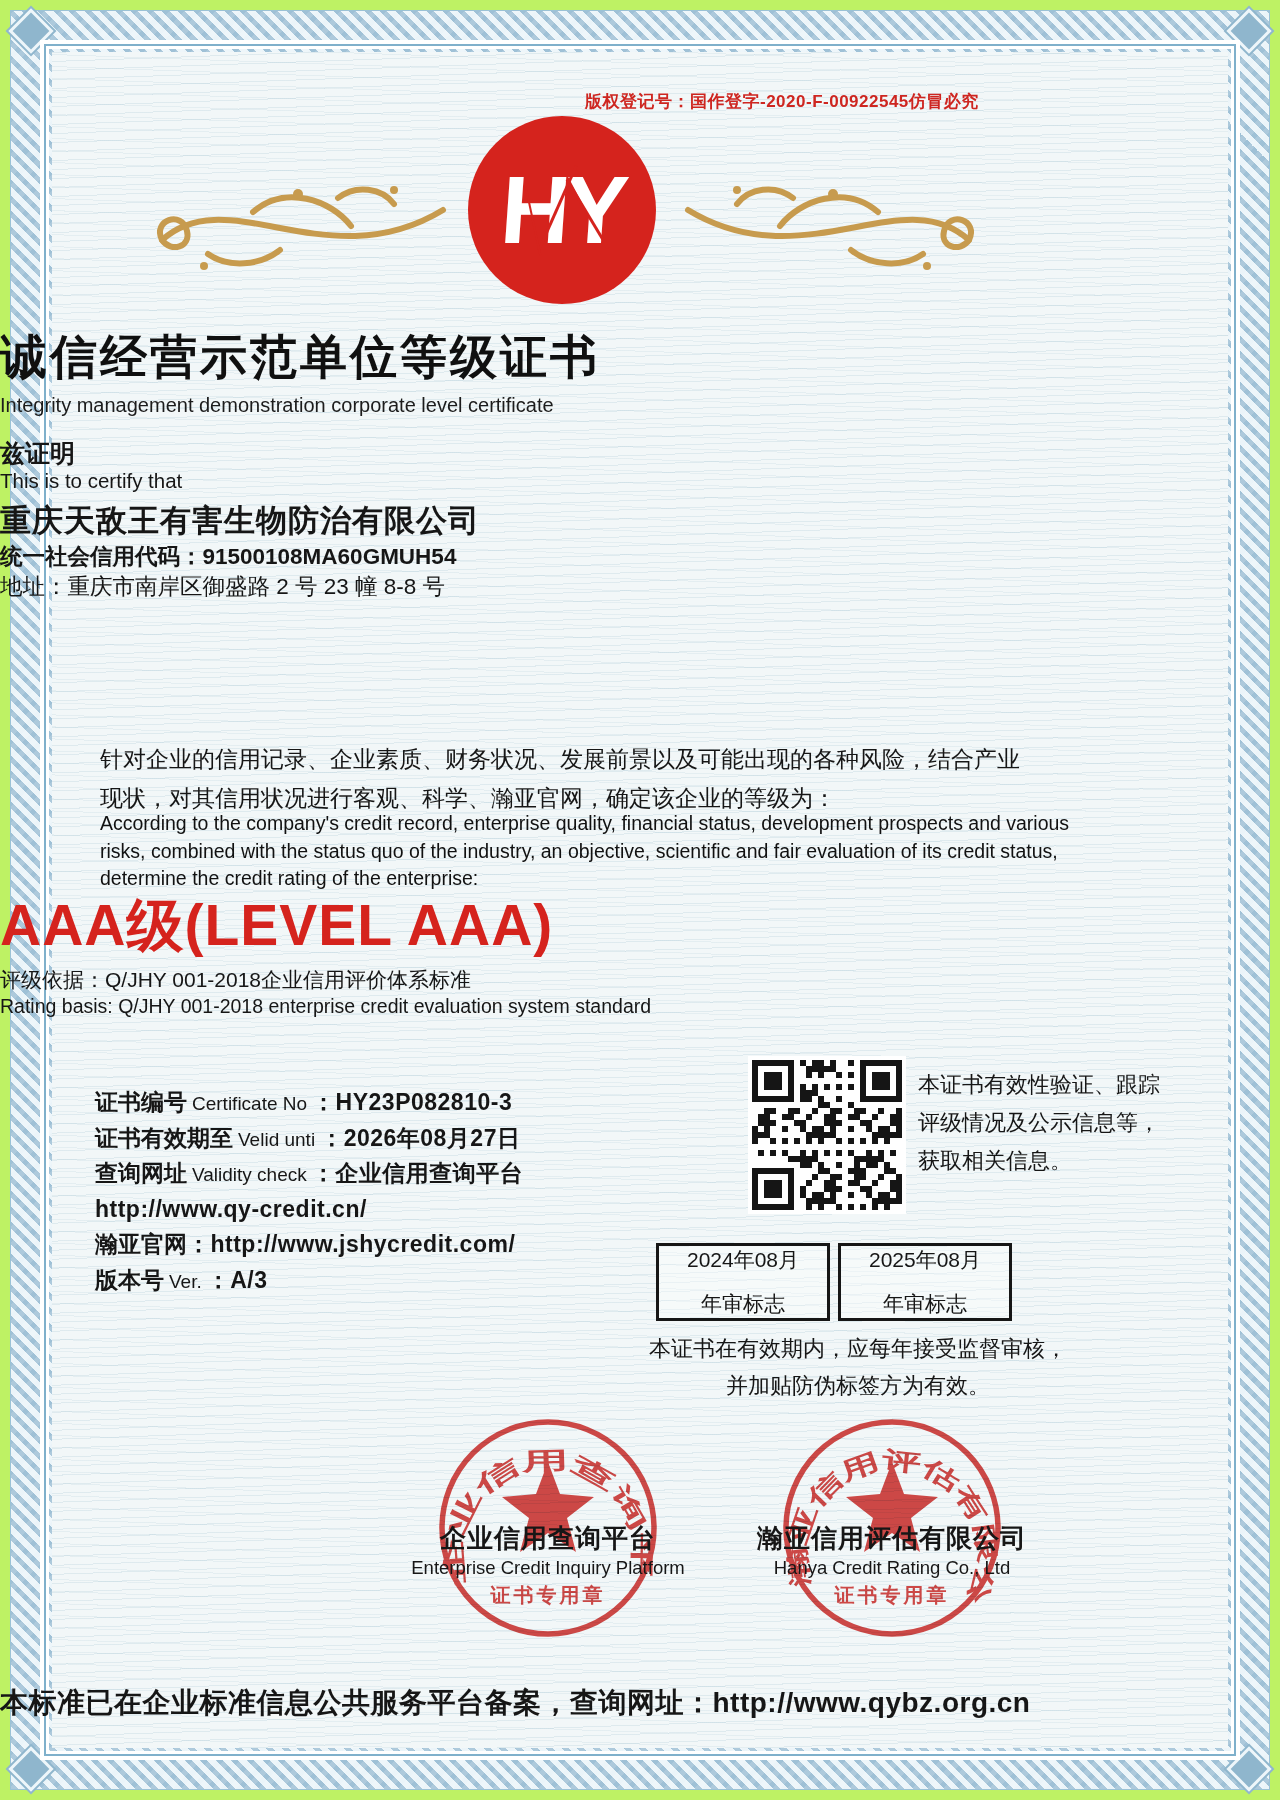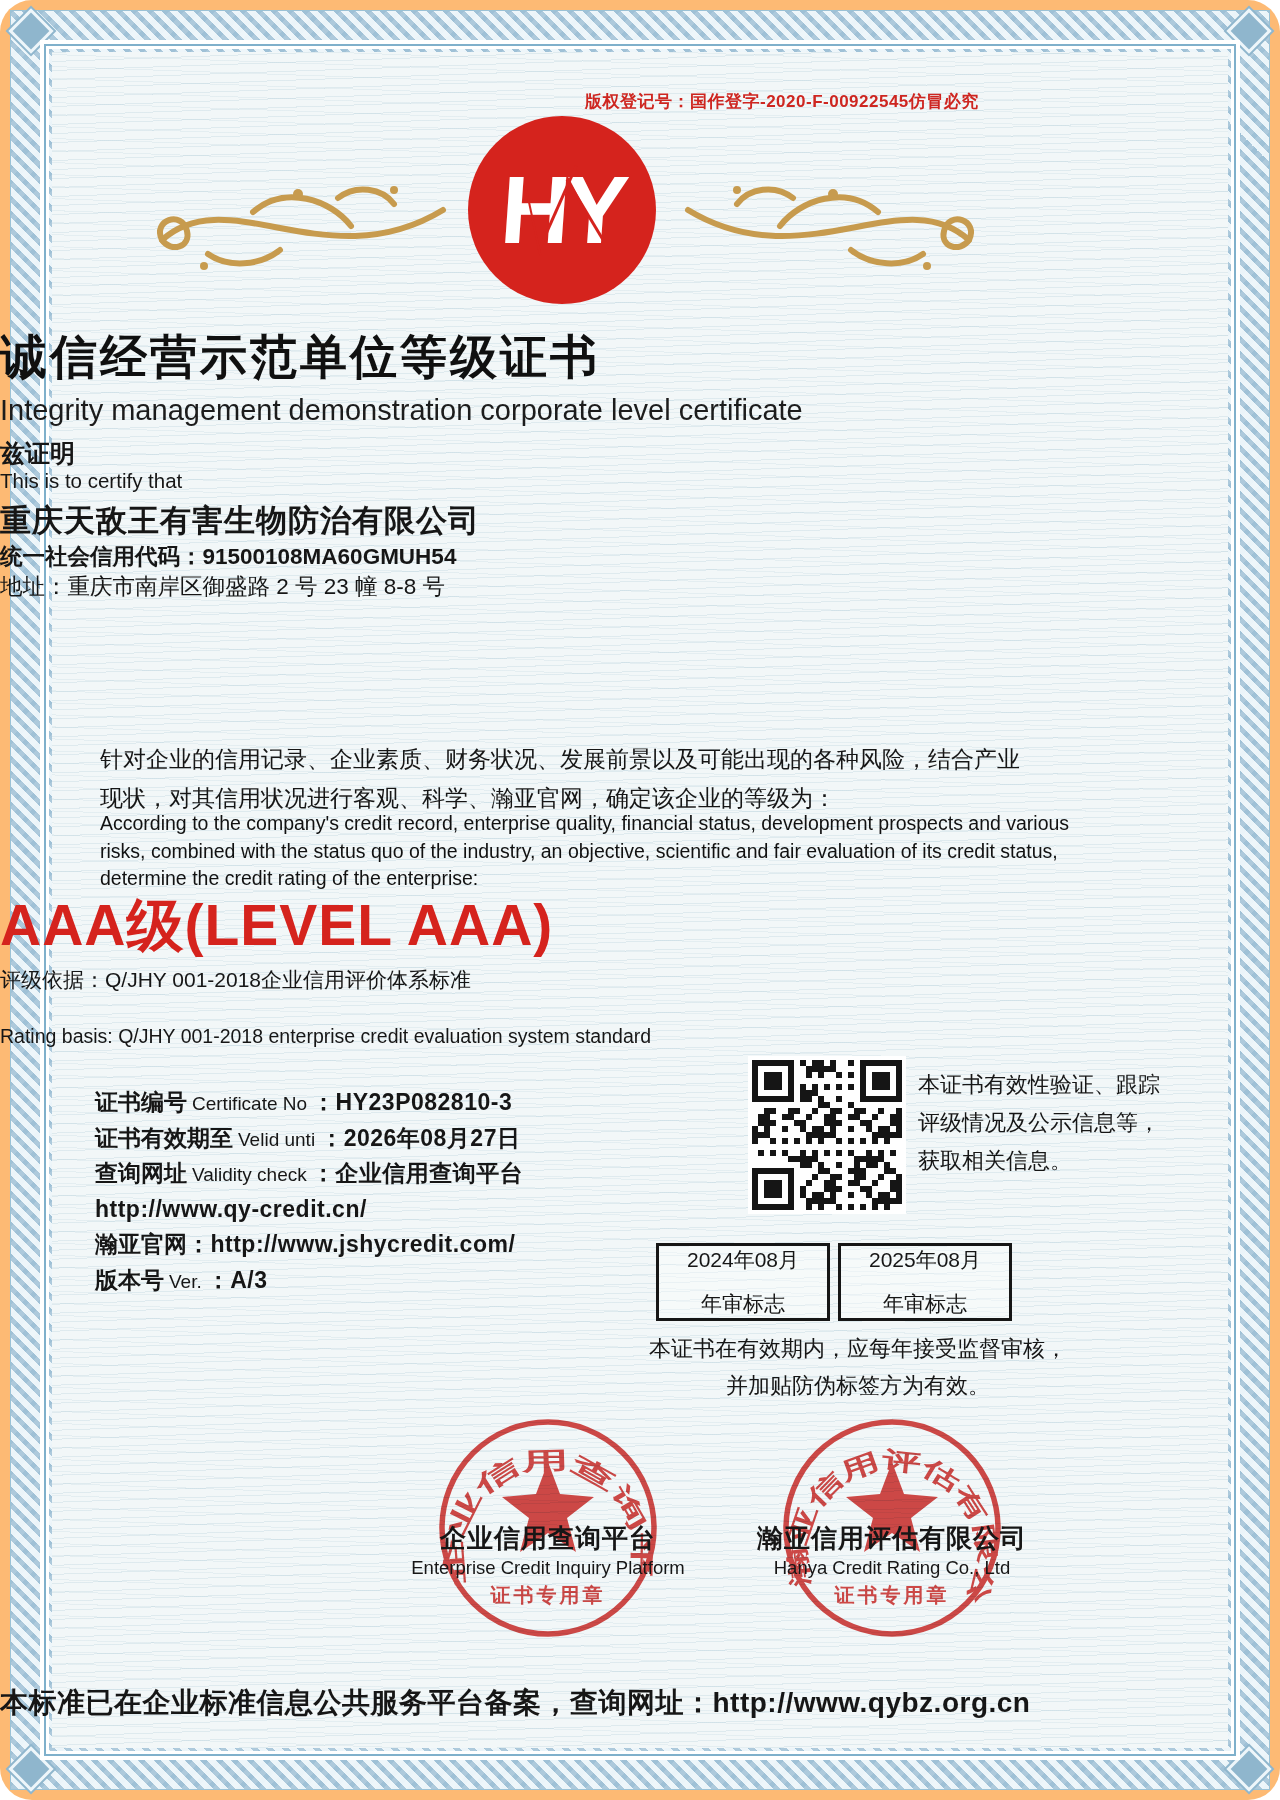--- a/index.html
+++ b/index.html
@@ -1,24 +1,23 @@
 <!DOCTYPE html>
 <html><head>
 <meta charset="utf-8">
 <title>Certificate</title>
 <style>
   html,body{margin:0;padding:0;}
   .page{
     position:relative;
     width:1280px;height:1800px;
-    background:#fdba74;
+    background:#bef264;
     overflow:hidden;
     font-family:"Liberation Sans","DejaVu Sans",sans-serif;
     color:#161616;
-    border-radius:32px;
   }
   
   .frame{
     position:absolute;inset:10px;
     background:
       repeating-linear-gradient(45deg, rgba(120,165,195,.55) 0 5px, rgba(238,246,250,.9) 5px 11px),
       repeating-linear-gradient(-45deg, #cfe3ee 0 5px, #eef6fa 5px 11px);
     border:1px solid #9bc2d6;
   }
   .frame-line{
@@ -55,35 +54,35 @@
     font-family:"Liberation Sans",sans-serif;transform:skewX(-4deg);
   }
   .crack{position:absolute;background:#d5231d;}
   .crack1{width:3px;height:92px;left:88px;top:46px;transform:rotate(24deg);}
   .crack2{width:3px;height:80px;left:118px;top:58px;transform:rotate(-31deg);}
   .crack3{width:2px;height:70px;left:64px;top:70px;transform:rotate(-12deg);}
   .flourish{left:148px;top:168px;width:305px;height:118px;}
   .flourish.right{left:678px;transform:scaleX(-1);}
 
   .title-cn{top:326px;font-size:47px;font-weight:600;letter-spacing:3px;color:#101010;}
-  .title-en{top:394px;font-size:29px;color:#1c1c1c;}
+  .title-en{top:394px;font-size:20px;color:#1c1c1c;}
   .certify-cn{top:437px;font-size:25px;font-weight:600;}
   .certify-en{top:469px;font-size:20.5px;}
   .company-name{top:500px;font-size:31px;font-weight:700;letter-spacing:1px;}
   .credit-code{top:541px;font-size:22.5px;font-weight:600;}
   .address{top:571px;font-size:22.5px;font-weight:500;}
 
   .para{left:100px;width:1010px;}
   .para-cn{top:744px;font-size:23px;font-weight:500;line-height:31px;}
   .para-cn div{margin-bottom:8px;}
   .para-en{top:810px;font-size:19.5px;line-height:27.5px;color:#111;}
 
   .aaa{top:888px;font-size:57px;font-weight:800;color:#d5231d;letter-spacing:1px;}
   .basis-cn{top:966px;font-size:21px;font-weight:500;}
-  .basis-en{top:995px;font-size:19.5px;margin-top:30px;}
+  .basis-en{top:995px;font-size:19.5px;}
 
   .details{left:95px;top:1086px;width:645px;}
   .detail-row{line-height:32.5px;white-space:nowrap;}
   .d-cn{font-size:23px;font-weight:600;text-align:center;}
   .d-en{font-size:19px;font-weight:400;margin:0 5px;}
   .d-en:empty{display:none;margin:0;}
   .d-val{font-size:23px;font-weight:600;letter-spacing:.5px;}
 
   .qr{left:748px;top:1056px;width:158px;height:158px;background:#fff;padding:4px;box-sizing:border-box;}
   .qr svg{width:100%;height:100%;}

